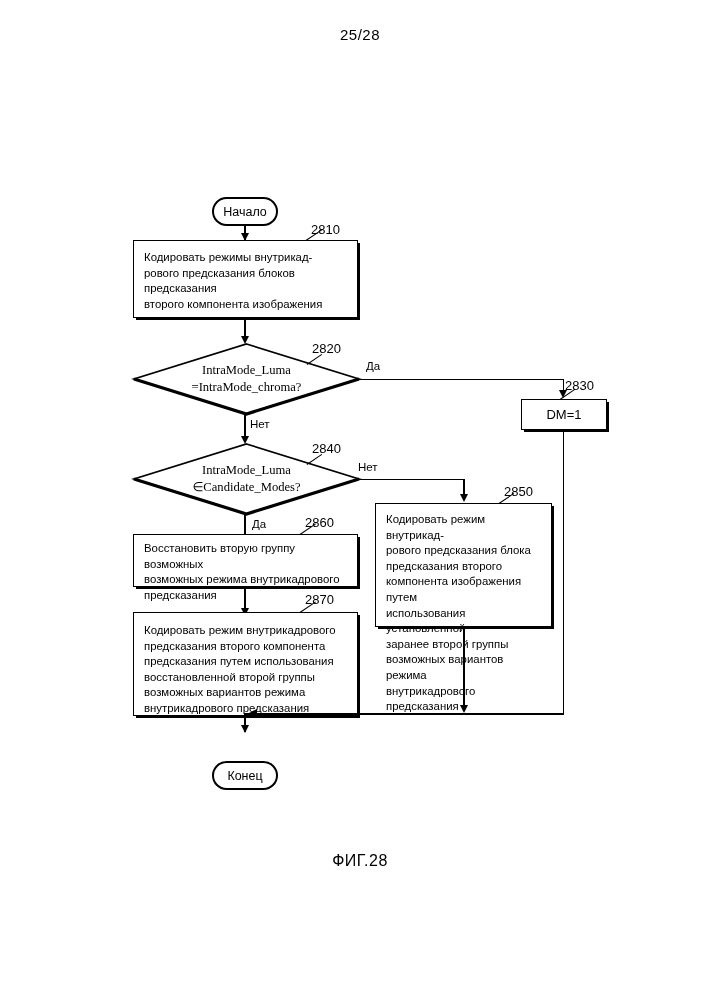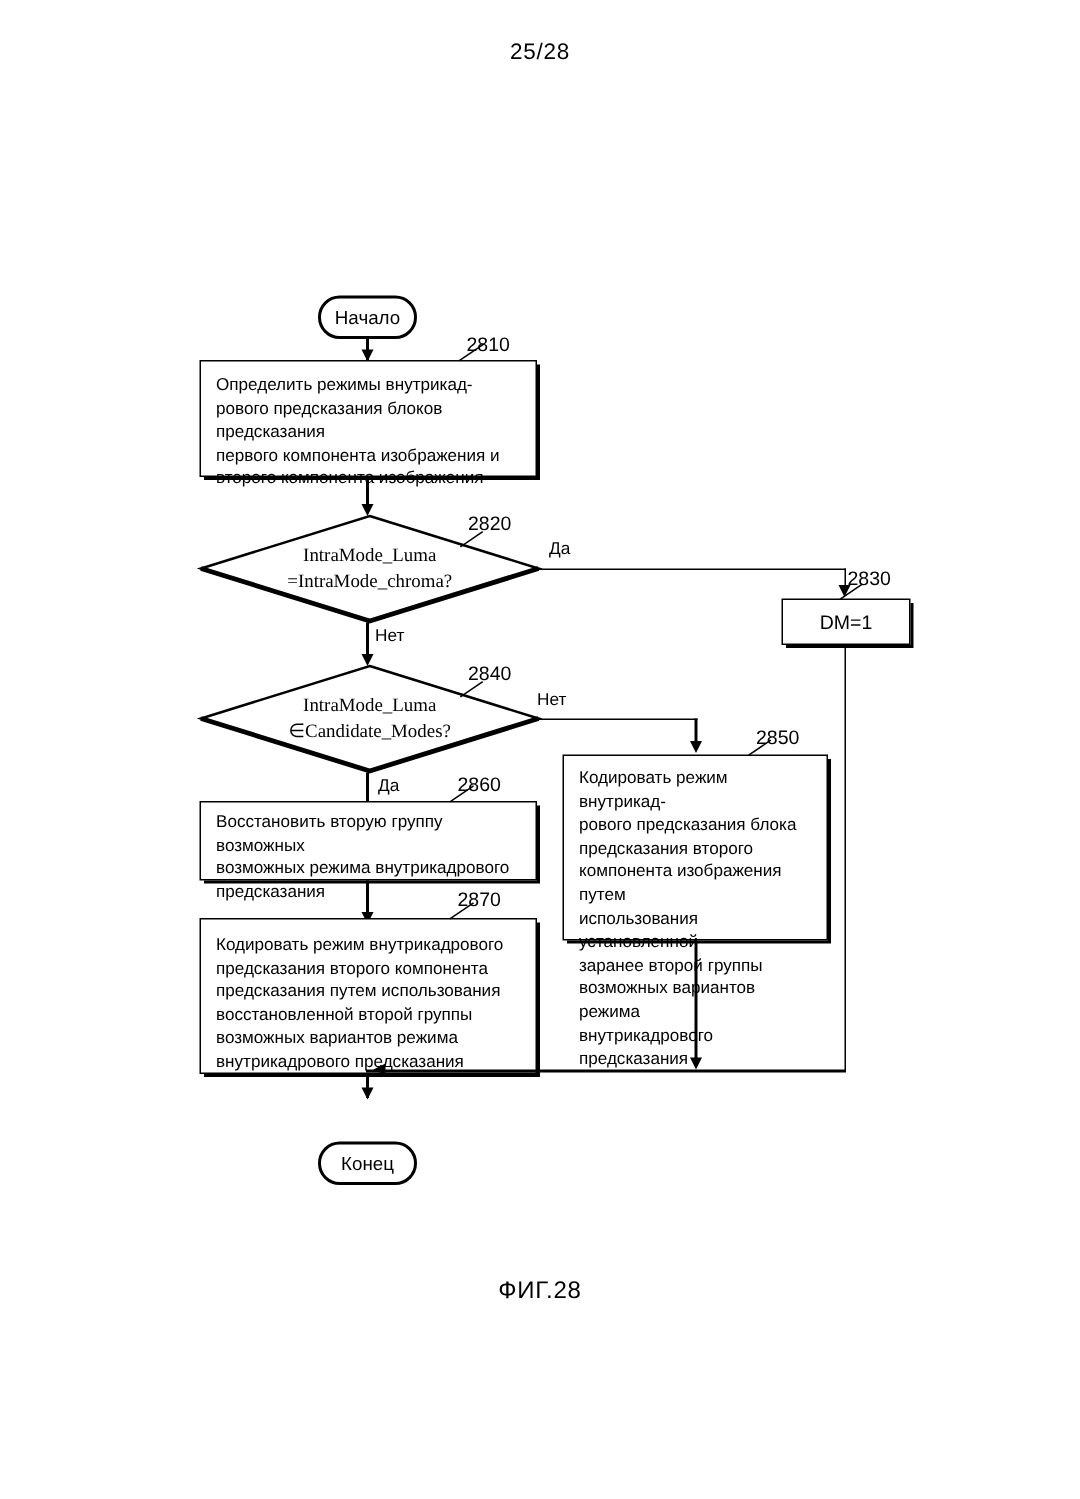--- a/index.html
+++ b/index.html
@@ -145,23 +145,22 @@
 
   <div class="terminator" style="left:212px; top:197px; width:66px; height:29px;">
     <span>Начало</span>
   </div>
 
   <div class="vline" style="left:244.2px; top:226px; height:14px;"></div>
   <div class="arrow-down" style="left:240.5px; top:233px;"></div>
 
   <div class="pbox" style="left:133px; top:240px; width:225px; height:78px;">
     <div class="txt" style="top:9px;">
-      <div>   Определить режимы внутрикад-</div>
+      <div>   Кодировать режимы внутрикад-</div>
       <div>рового предсказания блоков предсказания</div>
-      <div>первого компонента изображения и</div>
       <div>второго компонента изображения</div>
     </div>
   </div>
   <div class="leader" style="left:306px; top:240px; width:20px; transform:rotate(-34deg);"></div>
   <div class="ref" style="left:311px; top:222px;">2810</div>
 
   <div class="vline" style="left:244.2px; top:318px; height:19px;"></div>
   <div class="arrow-down" style="left:240.5px; top:336px;"></div>
 
   <div class="diamond-wrap" style="left:133px; top:343px; width:227px; height:72px;">

